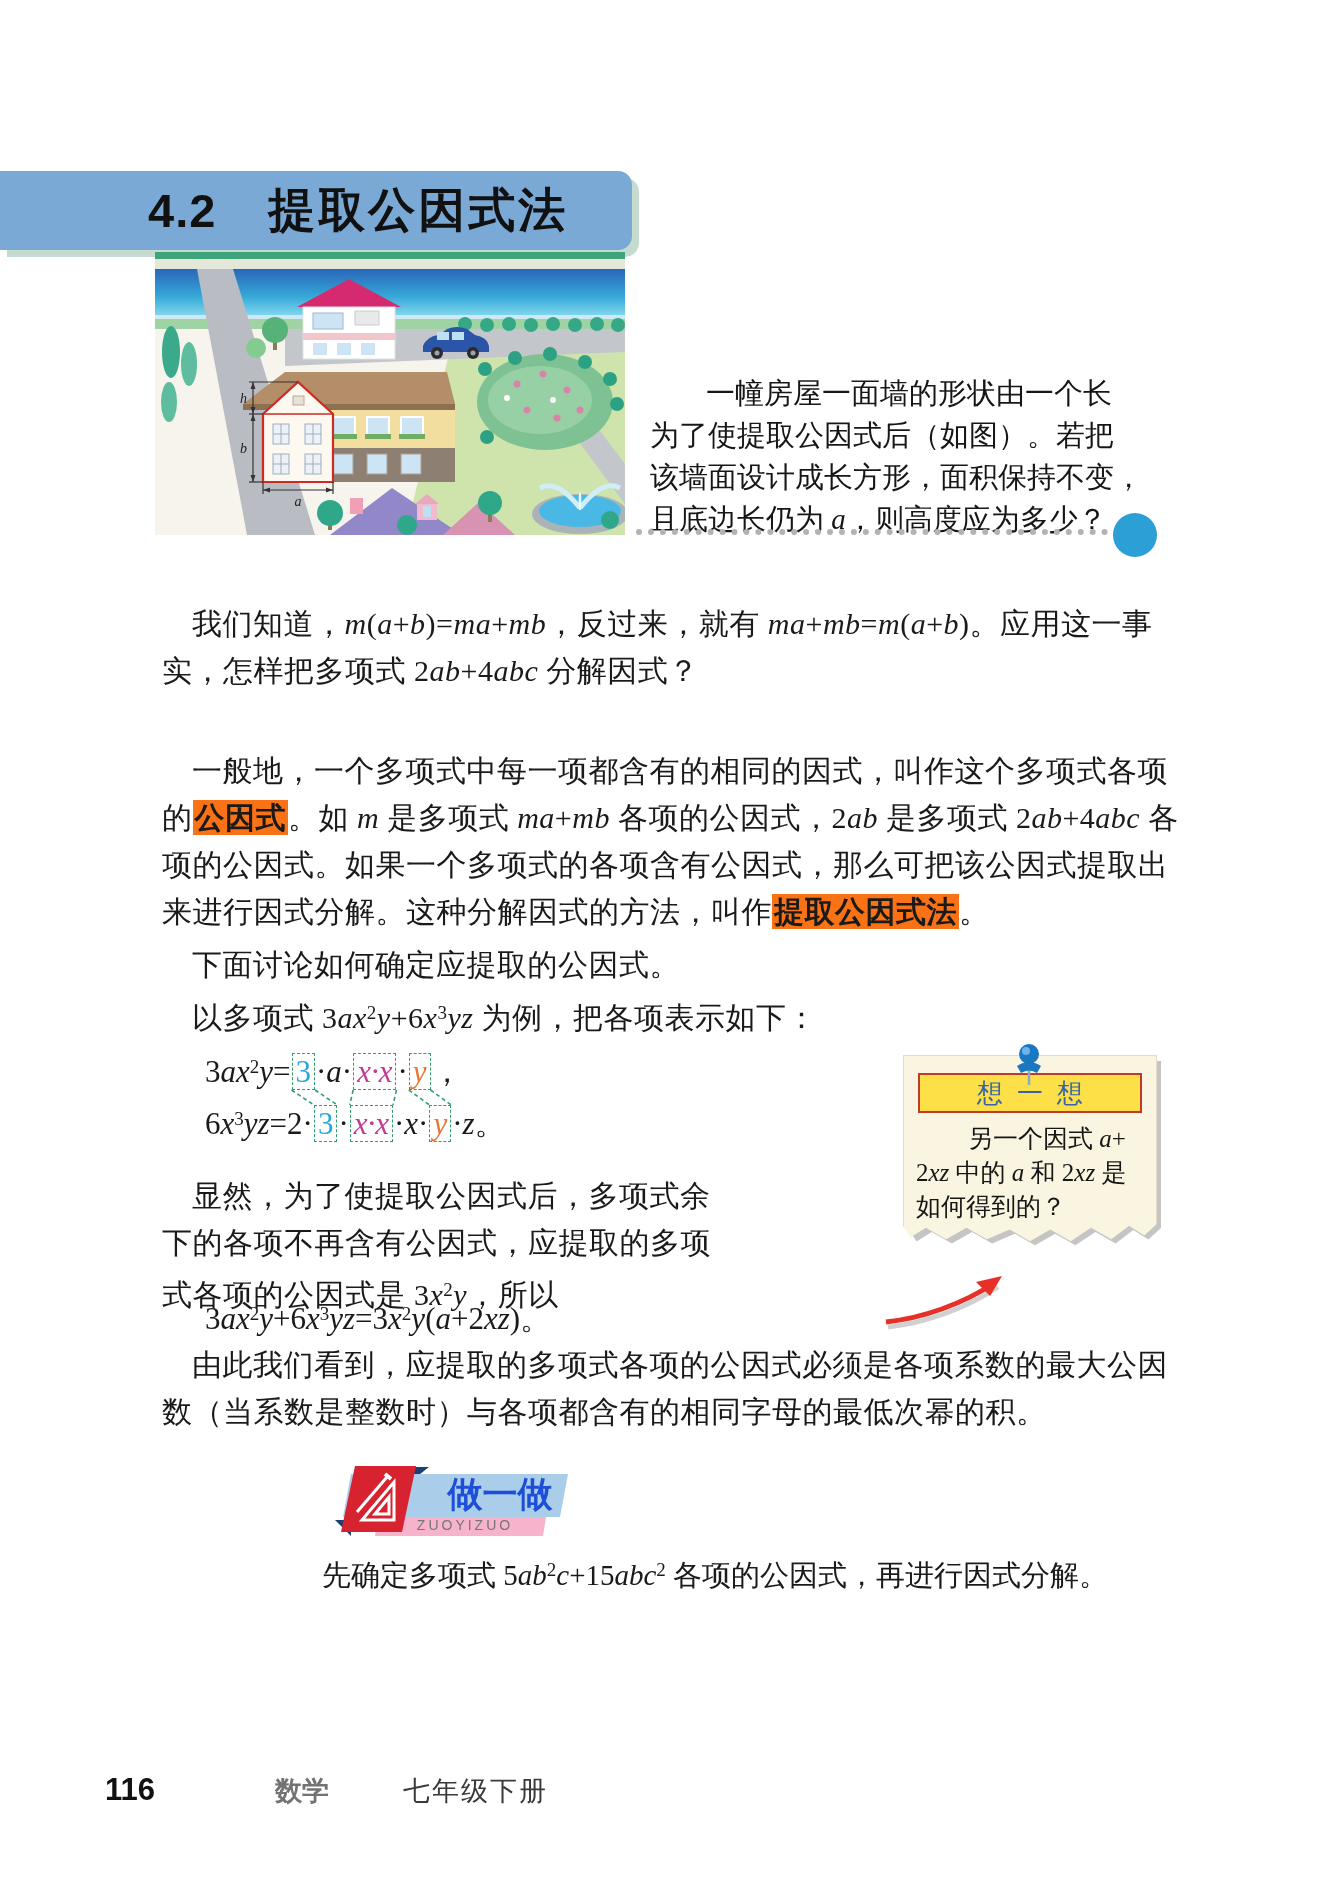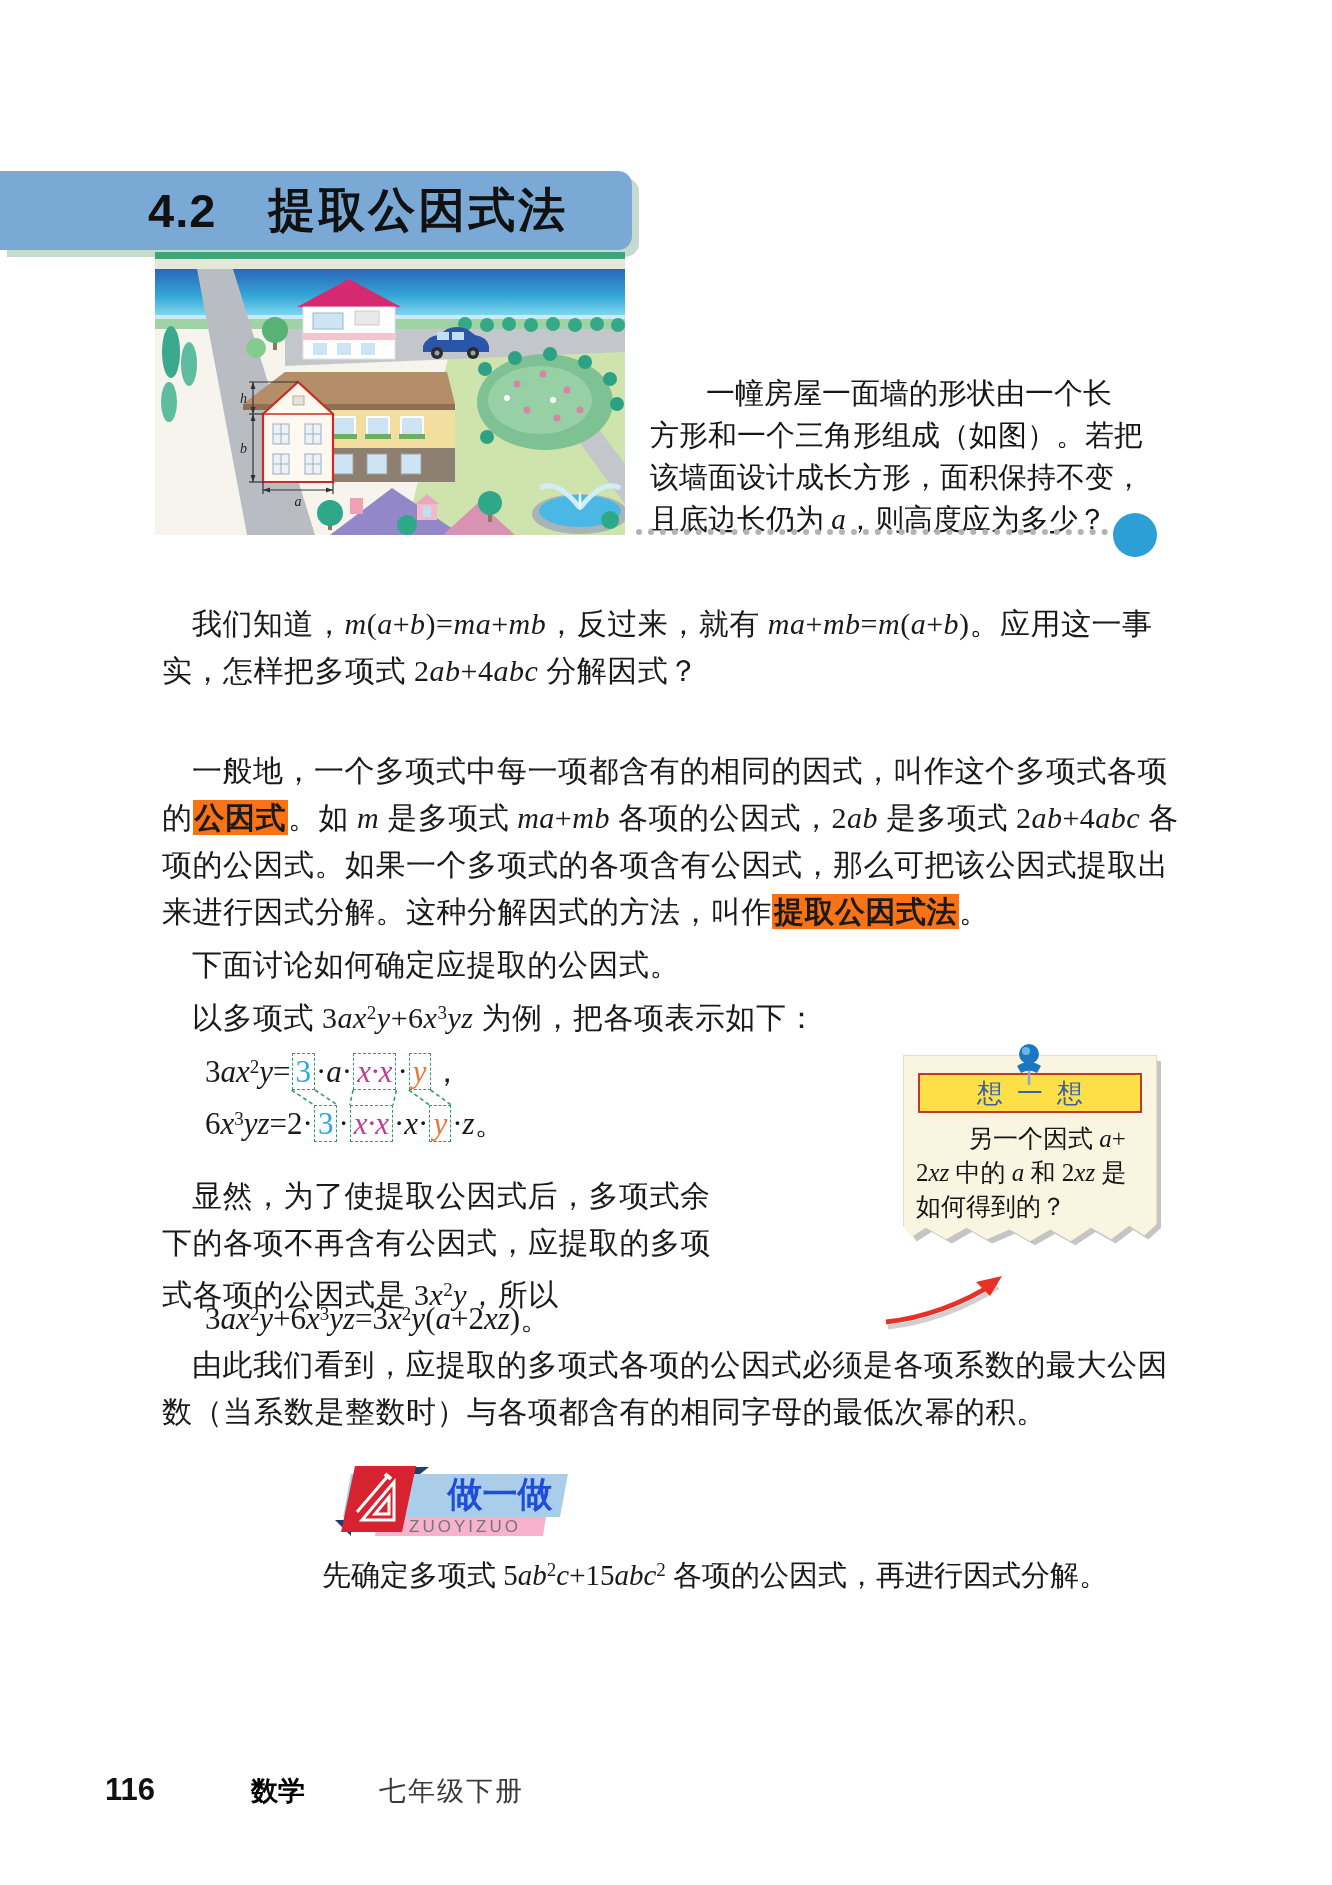--- a/index.html
+++ b/index.html
@@ -48,27 +48,27 @@
   .note-body{position:absolute;left:12px;right:10px;top:66px;font-size:25px;line-height:34px;color:#161616;}
   .note-body .line:first-child{padding-left:52px;}
   .pin{position:absolute;left:96px;top:0;z-index:3;}
   
   .arrow{position:absolute;left:878px;top:1270px;}
   
   .do-badge{position:absolute;left:335px;top:1464px;}
   .do-title{position:absolute;left:430px;top:1471px;width:140px;text-align:center;
       font-family:"Liberation Sans","DejaVu Sans",sans-serif;font-weight:bold;font-size:35px;color:#1d4ed8;}
   .do-sub{position:absolute;left:385px;top:1517px;width:160px;text-align:center;
-      font-family:"Liberation Sans","DejaVu Sans",sans-serif;font-size:17px;color:#767676;letter-spacing:3px;}
+      font-family:"Liberation Sans","DejaVu Sans",sans-serif;font-size:14px;color:#767676;letter-spacing:3px;}
   .do-task{position:absolute;left:322px;top:1556px;width:880px;font-size:29px;}
   
   .footer{position:absolute;left:105px;top:1772px;display:flex;align-items:baseline;
       font-family:"Liberation Sans","DejaVu Sans",sans-serif;gap:44px;}
   .footer .pg{font-size:31px;font-weight:bold;color:#111;}
-  .footer .subj{font-size:27px;font-weight:bold;color:#000000;margin-left:52px;}
+  .footer .subj{font-size:27px;font-weight:bold;color:#737373;margin-left:76px;}
   .footer .vol{font-size:27px;color:#3a3a3a;margin-left:30px;letter-spacing:2px;}
 </style>
 </head>
 <body>
 
 <div id="page">
 
   <div class="banner">
     <span class="num">4.2</span>
     <span class="ttl">提取公因式法</span>
@@ -223,21 +223,21 @@
       <circle cx="175" cy="261" r="13" fill="#2ea888"></circle>
       <circle cx="252" cy="273" r="10" fill="#2ea888"></circle>
       <rect x="333" y="258" width="4" height="12" fill="#8a7a5a"></rect>
       <circle cx="335" cy="251" r="12" fill="#2ea888"></circle>
       <circle cx="455" cy="268" r="9" fill="#2ea888"></circle>
     </g>
   </svg>
 
   <div class="intro">
       <div class="line"><span>一幢房屋一面墙的形状由一个长</span></div>
-      <div class="line"><span>方形和一个三角形组成（如图）。若把</span></div>
+      <div class="line"><span>为了使提取公因式后（如图）。若把</span></div>
       <div class="line"><span>该墙面设计成长方形，面积保持不变，</span></div>
       <div class="line"><span>且底边长仍为 </span><span class="f">a</span><span>，则高度应为多少？</span></div>
     </div>
 
   <div class="dots"></div>
   <div class="dotball"></div>
 
   <div id="p1" class="para indent"><span>我们知道，</span><span class="f">m</span><span class="n">(</span><span class="f">a</span><span class="n">+</span><span class="f">b</span><span class="n">)=</span><span class="f">ma</span><span class="n">+</span><span class="f">mb</span><span>，反过来，就有 </span><span class="f">ma</span><span class="n">+</span><span class="f">mb</span><span class="n">=</span><span class="f">m</span><span class="n">(</span><span class="f">a</span><span class="n">+</span><span class="f">b</span><span class="n">)</span><span>。应用这一事实，怎样把多项式 </span><span class="n">2</span><span class="f">ab</span><span class="n">+</span><span class="n">4</span><span class="f">abc</span><span> 分解因式？</span></div>
   <div id="p2" class="para indent"><span>一般地，一个多项式中每一项都含有的相同的因式，叫作这个多项式各项的</span><span class="hl">公因式</span><span>。如 </span><span class="f">m</span><span> 是多项式 </span><span class="f">ma</span><span class="n">+</span><span class="f">mb</span><span> 各项的公因式，</span><span class="n">2</span><span class="f">ab</span><span> 是多项式 </span><span class="n">2</span><span class="f">ab</span><span class="n">+</span><span class="n">4</span><span class="f">abc</span><span> 各项的公因式。如果一个多项式的各项含有公因式，那么可把该公因式提取出来进行因式分解。这种分解因式的方法，叫作</span><span class="hl">提取公因式法</span><span>。</span></div>
   <div id="p3" class="para indent"><span>下面讨论如何确定应提取的公因式。</span></div>

